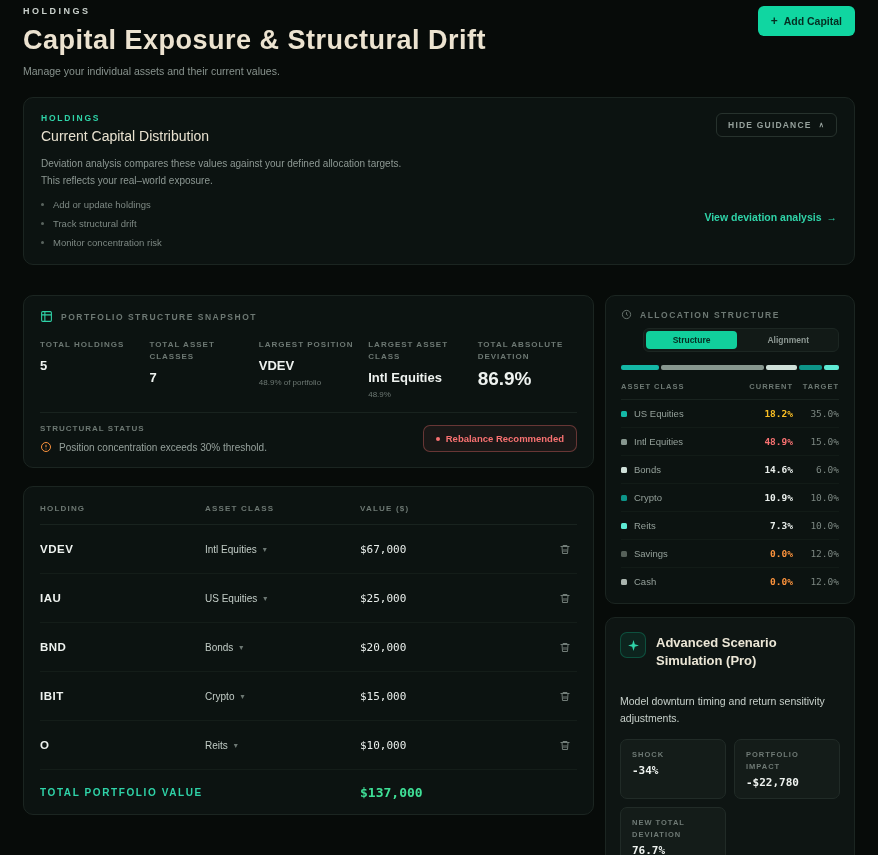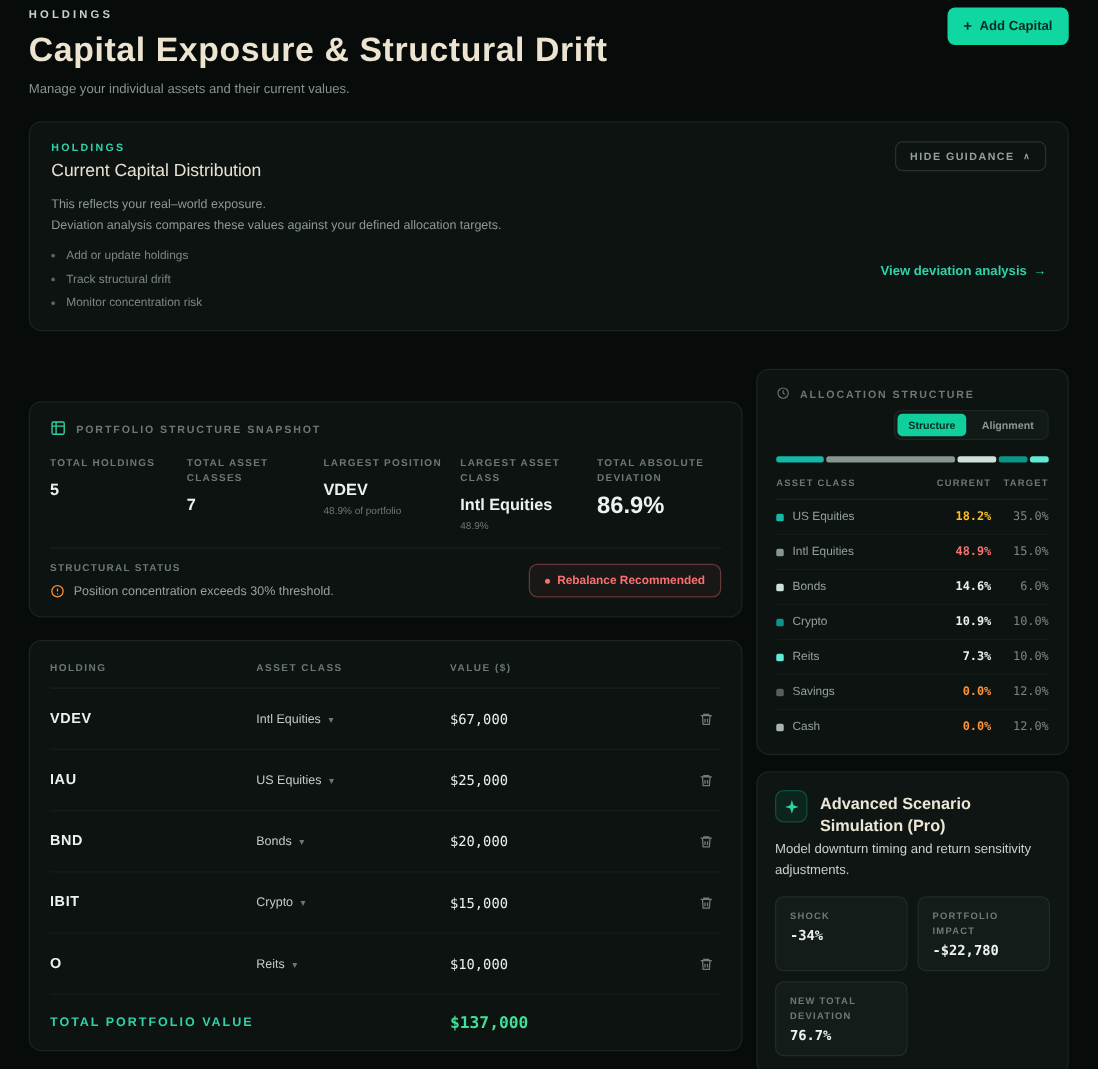--- a/index.html
+++ b/index.html
@@ -24,21 +24,21 @@
   .ghost-btn{display:flex;align-items:center;gap:7px;background:transparent;border:1px solid #27322d;border-radius:6px;padding:6px 11px;color:#95a09b;font-size:8.5px;font-weight:700;letter-spacing:1.2px;font-family:inherit;cursor:pointer;}
   .ghost-btn .caret{font-size:7px;}
   .guid-body{margin-top:12px;font-size:10px;line-height:1.65;color:#8d9893;}
   .guid-bottom{display:flex;justify-content:space-between;align-items:flex-start;margin-top:6px;}
   .bullet-list{list-style:none;}
   .bullet-item{display:flex;align-items:center;gap:9px;padding:4px 0;font-size:9.5px;color:#7d8883;}
   .bullet-dot{width:3px;height:3px;border-radius:50%;background:#5a645f;flex:0 0 auto;}
   .link-accent{display:flex;align-items:center;gap:5px;background:none;border:none;color:#2fd3a8;font-size:10.5px;font-weight:700;font-family:inherit;cursor:pointer;margin-top:16px;}
 
   .columns{display:flex;gap:11px;margin-top:30px;align-items:flex-start;}
-  .col-left{flex:0 0 571px;max-width:571px;margin-top:26px;}
+  .col-left{flex:0 0 571px;max-width:571px;}
   .col-right{flex:1;min-width:0;}
 
   .snapshot-card{padding:14px 16px;}
   .card-head{display:flex;align-items:center;gap:8px;}
   .head-label{font-size:8.5px;font-weight:700;letter-spacing:1.5px;color:#6d7873;}
   .head-icon-accent{color:#2fd3a8;display:flex;}
   .head-icon-dim{color:#6d7873;display:flex;}
   .stats-row{display:flex;gap:10px;margin-top:16px;}
   .stat{flex:1;min-width:0;}
   .stat-label{font-size:8px;font-weight:700;letter-spacing:1px;line-height:1.5;color:#6d7873;}
@@ -62,40 +62,40 @@
   .select .chev{color:#6d7873;font-size:8px;}
   .cell-value{font-size:11px;color:#e9eeeb;}
   .icon-btn{display:flex;align-items:center;justify-content:center;width:24px;height:24px;background:none;border:none;color:#727d78;cursor:pointer;justify-self:end;}
   .t-foot{padding-top:15px;}
   .total-label{grid-column:1/3;font-size:10px;font-weight:700;letter-spacing:1.6px;color:#2fd3a8;}
   .total-value{font-size:13px;font-weight:700;color:#3fe097;}
 
   .alloc-card{padding:13px 15px 8px;}
   .tabs{display:flex;justify-content:flex-end;margin-top:8px;}
   .tab-group{display:flex;gap:3px;background:#121a17;border:1px solid #1c2622;border-radius:6px;padding:2px;}
-  .tab{padding:4px 9px;border-radius:4px;font-size:8.5px;font-weight:700;border:none;font-family:inherit;cursor:pointer;background:transparent;color:#8d9893;}
+  .tab{padding:4px 27px;border-radius:4px;font-size:8.5px;font-weight:700;border:none;font-family:inherit;cursor:pointer;background:transparent;color:#8d9893;}
   .tab.active{background:#11cf9c;color:#052e22;}
   .stack-bar{display:flex;gap:2px;height:5px;margin-top:13px;}
   .seg{border-radius:2px;height:100%;}
   .alloc-grid{display:grid;grid-template-columns:1fr 52px 46px;align-items:center;}
   .alloc-head{padding:12px 0 8px;border-bottom:1px solid #19231f;}
   .alloc-head .th{font-size:7.5px;letter-spacing:1px;}
   .th.right{text-align:right;}
   .alloc-row{padding:8px 0;border-bottom:1px solid #121b17;}
   .alloc-row:last-child{border-bottom:none;}
   .asset-name{display:flex;align-items:center;gap:7px;font-size:9.5px;color:#94a09a;}
   .sq{width:6px;height:6px;border-radius:1.5px;flex:0 0 auto;}
   .num-current{font-size:9.5px;font-weight:700;text-align:right;}
   .num-target{font-size:9.5px;color:#7b8681;text-align:right;}
 
   .scenario-card{margin-top:13px;padding:14px;background:#0e1513;}
   .scen-head{display:flex;gap:10px;align-items:flex-start;}
   .icon-box{width:26px;height:26px;flex:0 0 auto;display:flex;align-items:center;justify-content:center;border-radius:7px;background:rgba(16,214,161,.08);border:1px solid rgba(16,214,161,.25);color:#2fd3a8;}
   .scen-title{font-size:13px;font-weight:700;line-height:1.35;color:#ebe6d6;padding-top:2px;}
-  .scen-desc{margin-top:2px;font-size:10.5px;line-height:1.6;color:#c7d0ca;}
+  .scen-desc{margin-top:24px;font-size:10.5px;line-height:1.6;color:#c7d0ca;}
   .scen-grid{display:grid;grid-template-columns:1fr 1fr;gap:8px;margin-top:12px;}
   .scen-box{background:#141c19;border:1px solid #212b27;border-radius:7px;padding:9px 11px;}
   .scen-label{font-size:7.5px;font-weight:700;letter-spacing:1px;line-height:1.6;color:#6f7a75;}
   .scen-value{margin-top:3px;font-size:11px;font-weight:700;color:#eef2ef;}
 </style>
 </head>
 <body>
 
 <div class="page">
 
@@ -116,22 +116,22 @@
       <div>
         <div class="guid-eyebrow">HOLDINGS</div>
         <div class="guid-title">Current Capital Distribution</div>
       </div>
       <button class="ghost-btn">
         <span>HIDE GUIDANCE</span>
         <span class="caret">∧</span>
       </button>
     </div>
     <div class="guid-body">
+      <p>Deviation analysis compares these values against your defined allocation targets.</p>
       <p>This reflects your real–world exposure.</p>
-      <p>Deviation analysis compares these values against your defined allocation targets.</p>
     </div>
     <div class="guid-bottom">
       <ul class="bullet-list">
         <li class="bullet-item">
           <span class="bullet-dot"></span>
           <span>Add or update holdings</span>
         </li>
         <li class="bullet-item">
           <span class="bullet-dot"></span>
           <span>Track structural drift</span>

